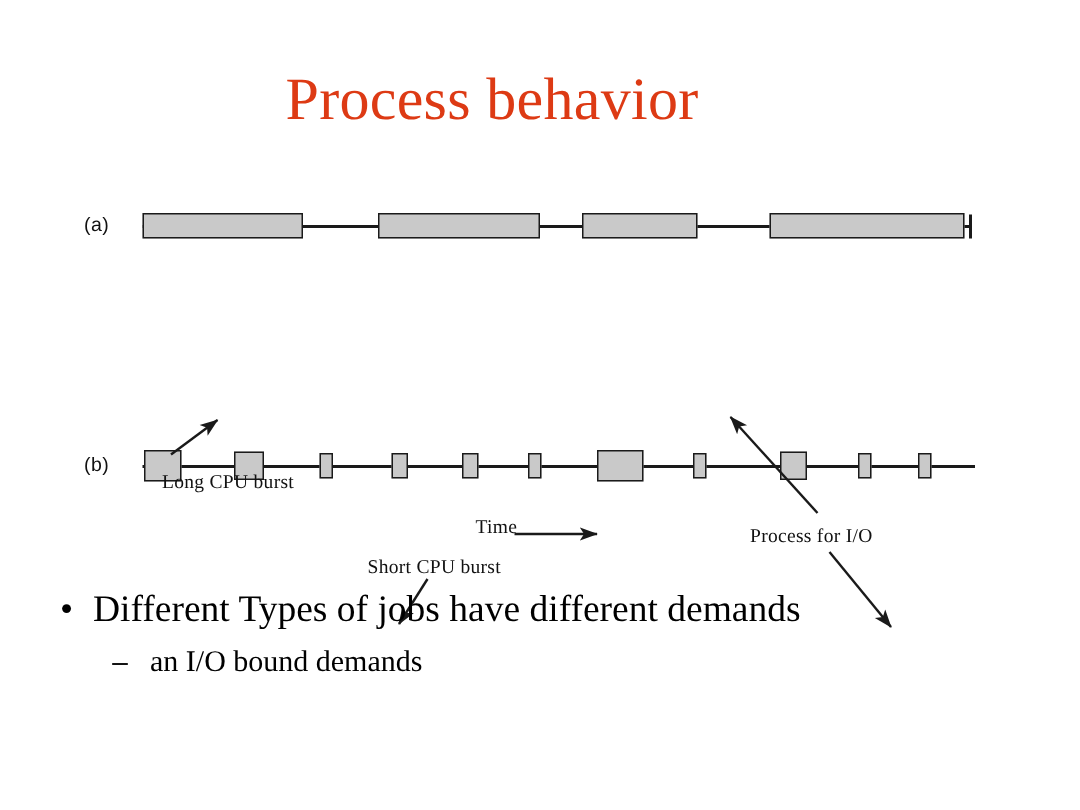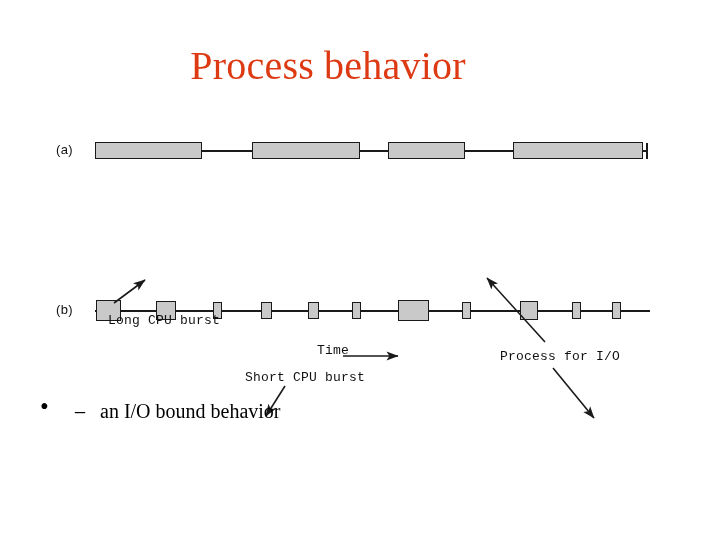--- a/index.html
+++ b/index.html
@@ -41,21 +41,21 @@
   }
   .row-label {
     position: absolute;
     font-family: "Liberation Sans", sans-serif;
     font-size: 13px;
     color: #111111;
     letter-spacing: 0.3px;
   }
   .diag-text {
     position: absolute;
-    font-family: Liberation Mono, monospace;
+    font-family: Liberation Serif, serif;
     font-size: 13px;
     color: #111111;
     white-space: nowrap;
     letter-spacing: 0.2px;
   }
   
   .timeline {
     position: absolute;
     background: #1a1a1a;
   }
@@ -185,26 +185,27 @@
 
       <line x1="343" y1="236" x2="398" y2="236" stroke="#1a1a1a" stroke-width="1.6" marker-end="url(#ah)"></line>
     </svg>
 
   </div>
 
   <div id="bullets">
 
     <div class="bullet-l1">
       <span class="bdot">•</span>
+      <span>Different Types of jobs have different demands</span>
     </div>
 
     <div class="bullet-l2" style="margin-top:6px;">
       <span class="bdash">–</span>
     </div>
 
     <div class="bullet-l2">
       <span class="bdash">–</span>
-      <span>an I/O bound behavior</span>
+      <span>an I/O bound demands</span>
     </div>
 
   </div>
 
 </div>
 
 </body></html>

